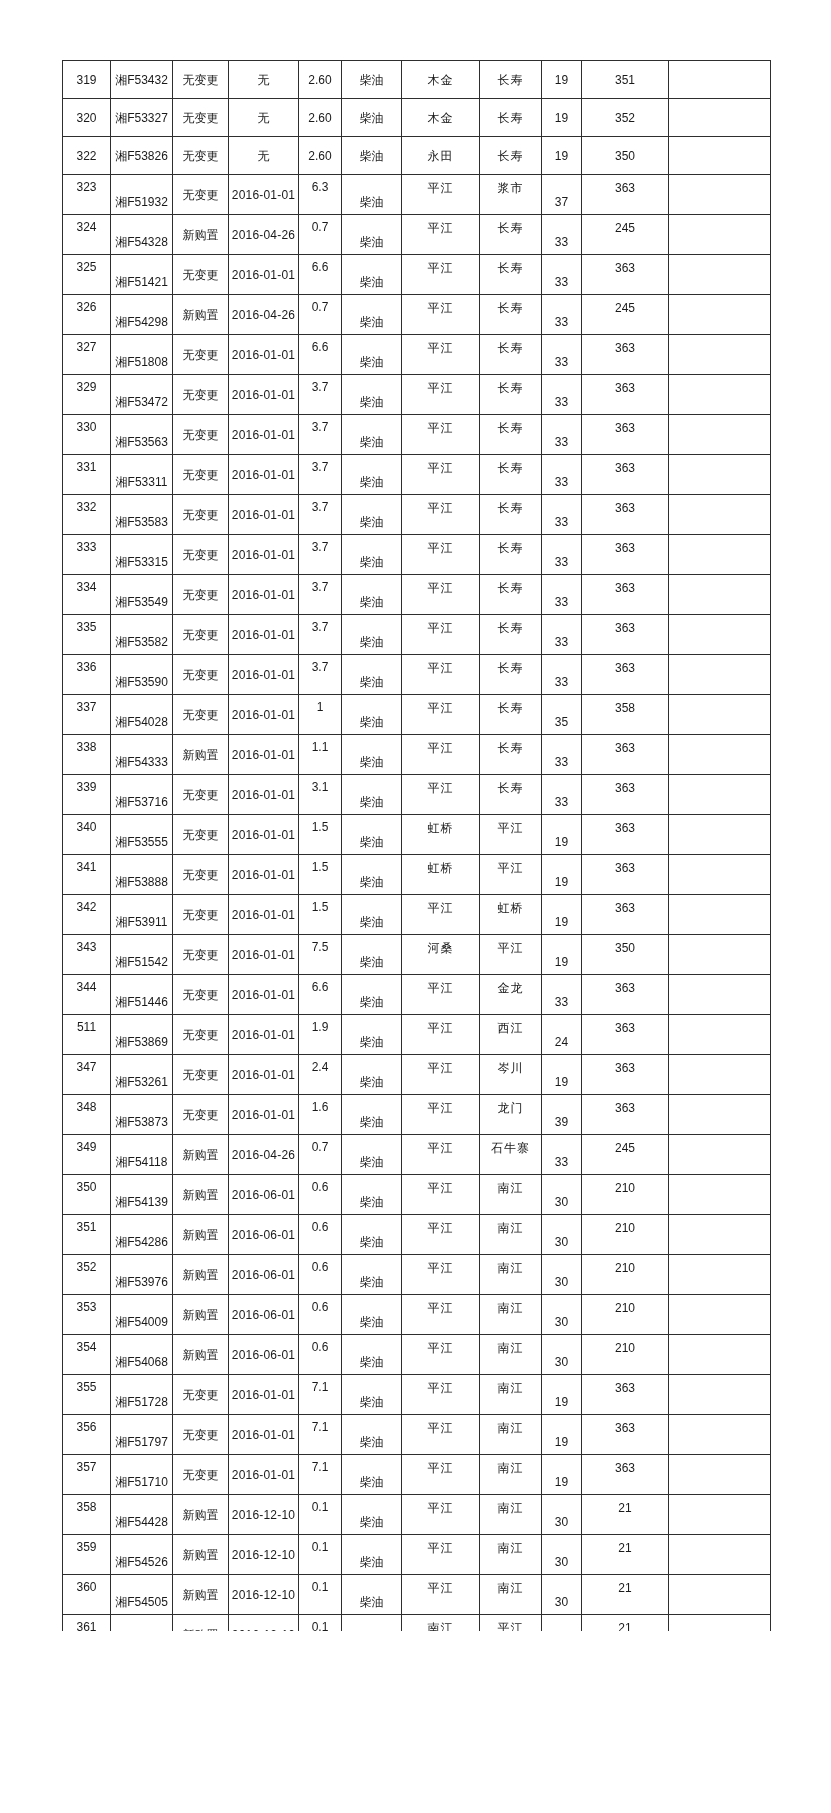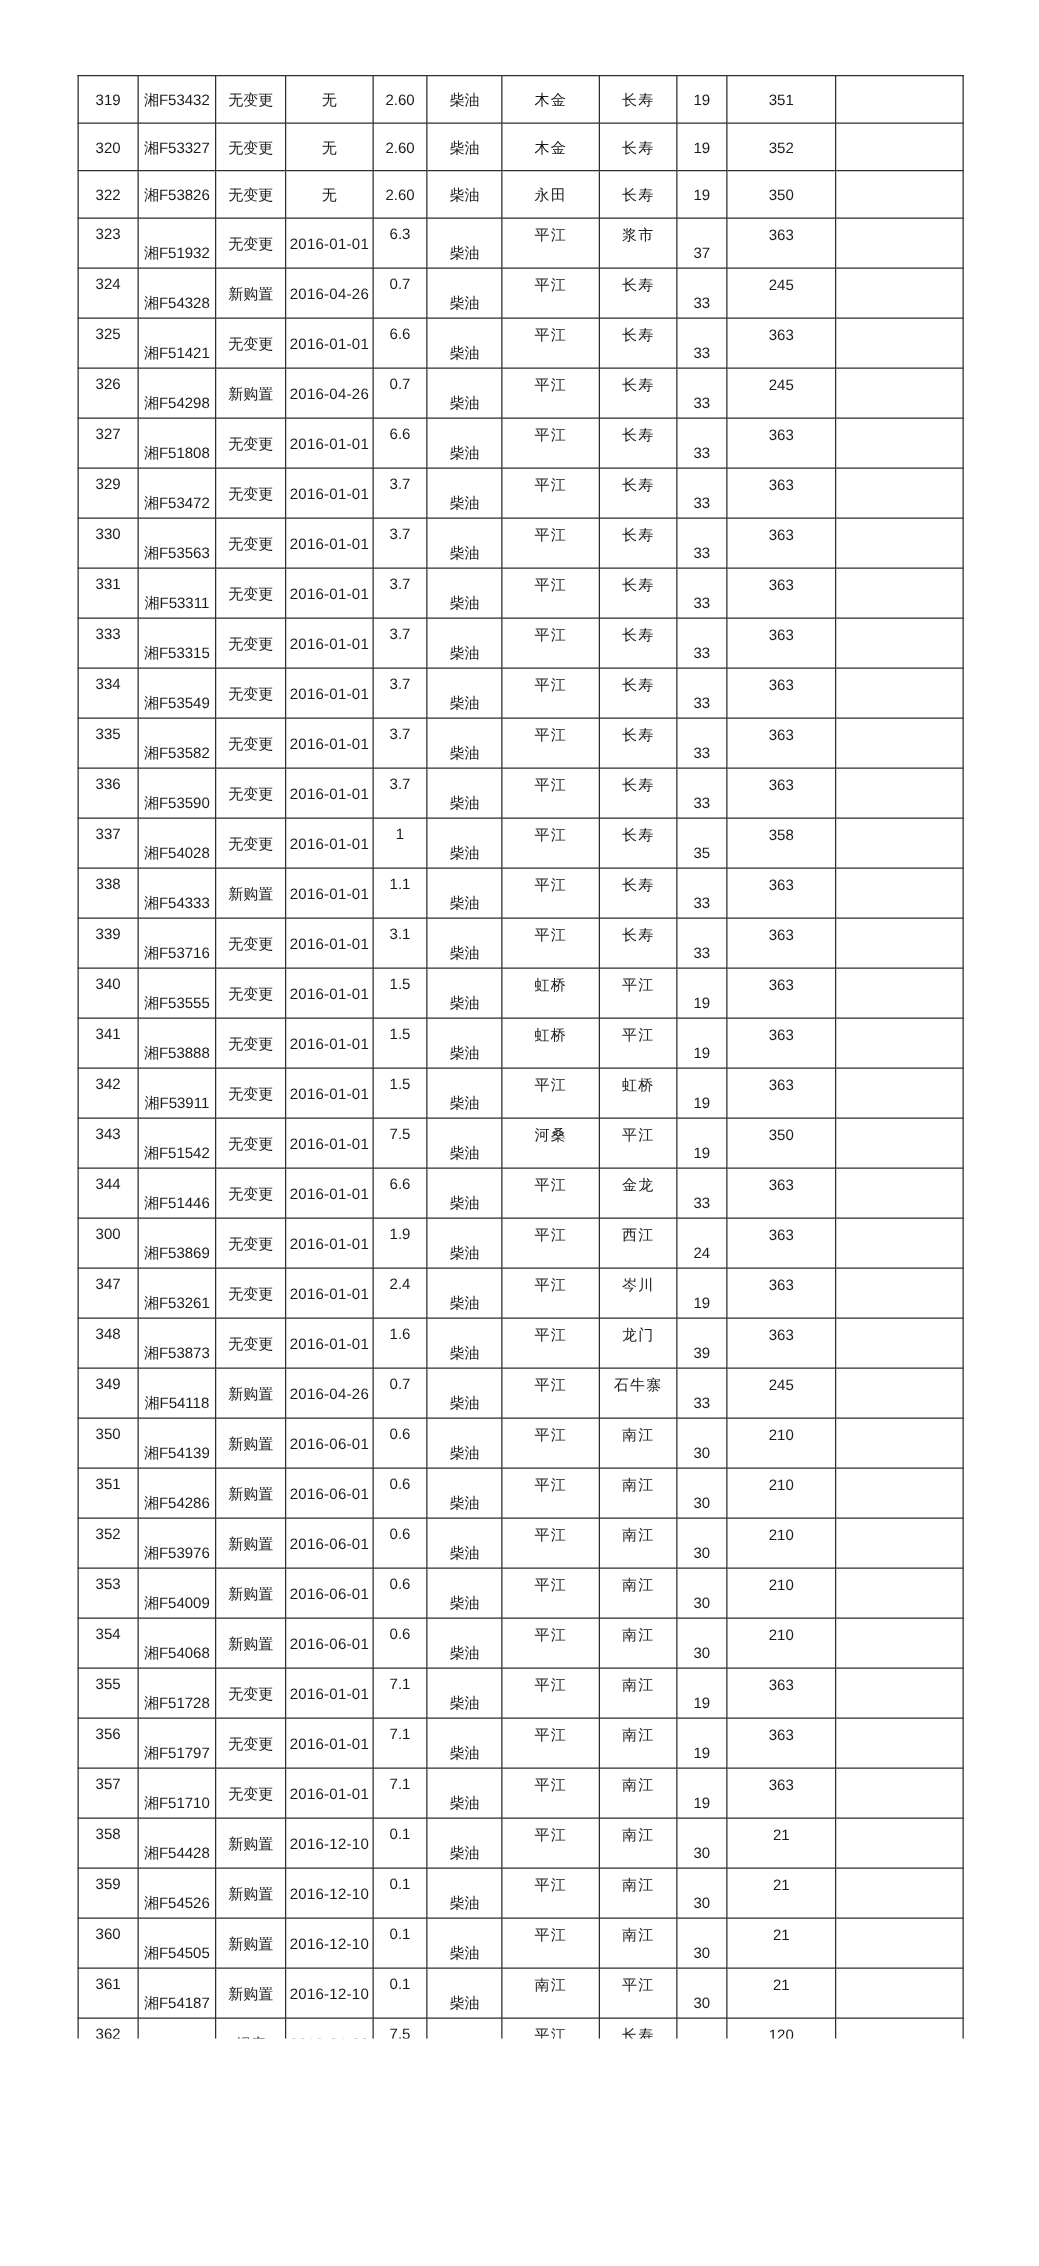--- a/index.html
+++ b/index.html
@@ -231,20 +231,33 @@
     <td class="cell-date">2016-01-01</td>
     <td class="cell-value">3.7</td>
     <td class="cell-fuel">柴油</td>
     <td class="cell-place1">平江</td>
     <td class="cell-place2">长寿</td>
     <td class="cell-count">33</td>
     <td class="cell-total">363</td>
     <td class="cell-empty"></td>
   </tr>
           <tr class="row-stagger">
+    <td class="cell-index">332</td>
+    <td class="cell-plate">湘F53583</td>
+    <td class="cell-change">无变更</td>
+    <td class="cell-date">2016-01-01</td>
+    <td class="cell-value">3.7</td>
+    <td class="cell-fuel">柴油</td>
+    <td class="cell-place1">平江</td>
+    <td class="cell-place2">长寿</td>
+    <td class="cell-count">33</td>
+    <td class="cell-total">363</td>
+    <td class="cell-empty"></td>
+  </tr>
+          <tr class="row-stagger">
     <td class="cell-index">333</td>
     <td class="cell-plate">湘F53315</td>
     <td class="cell-change">无变更</td>
     <td class="cell-date">2016-01-01</td>
     <td class="cell-value">3.7</td>
     <td class="cell-fuel">柴油</td>
     <td class="cell-place1">平江</td>
     <td class="cell-place2">长寿</td>
     <td class="cell-count">33</td>
     <td class="cell-total">363</td>
@@ -387,21 +400,21 @@
     <td class="cell-date">2016-01-01</td>
     <td class="cell-value">6.6</td>
     <td class="cell-fuel">柴油</td>
     <td class="cell-place1">平江</td>
     <td class="cell-place2">金龙</td>
     <td class="cell-count">33</td>
     <td class="cell-total">363</td>
     <td class="cell-empty"></td>
   </tr>
           <tr class="row-stagger">
-    <td class="cell-index">300</td>
+    <td class="cell-index">511</td>
     <td class="cell-plate">湘F53869</td>
     <td class="cell-change">无变更</td>
     <td class="cell-date">2016-01-01</td>
     <td class="cell-value">1.9</td>
     <td class="cell-fuel">柴油</td>
     <td class="cell-place1">平江</td>
     <td class="cell-place2">西江</td>
     <td class="cell-count">24</td>
     <td class="cell-total">363</td>
     <td class="cell-empty"></td>

